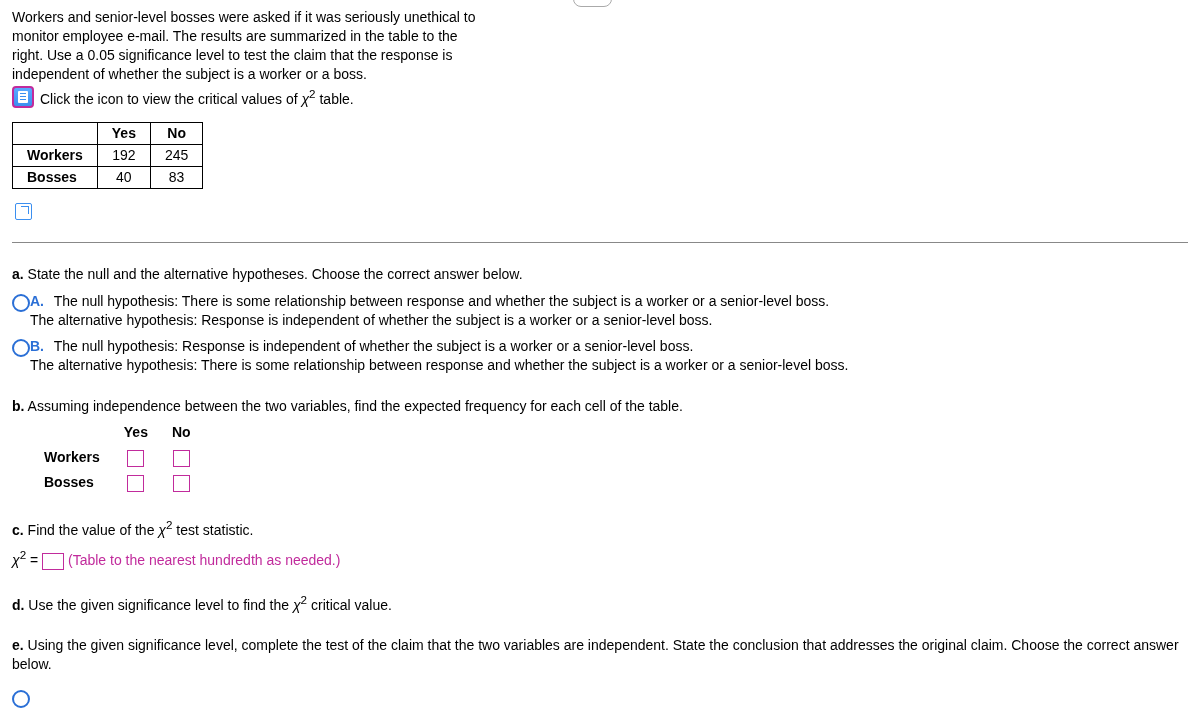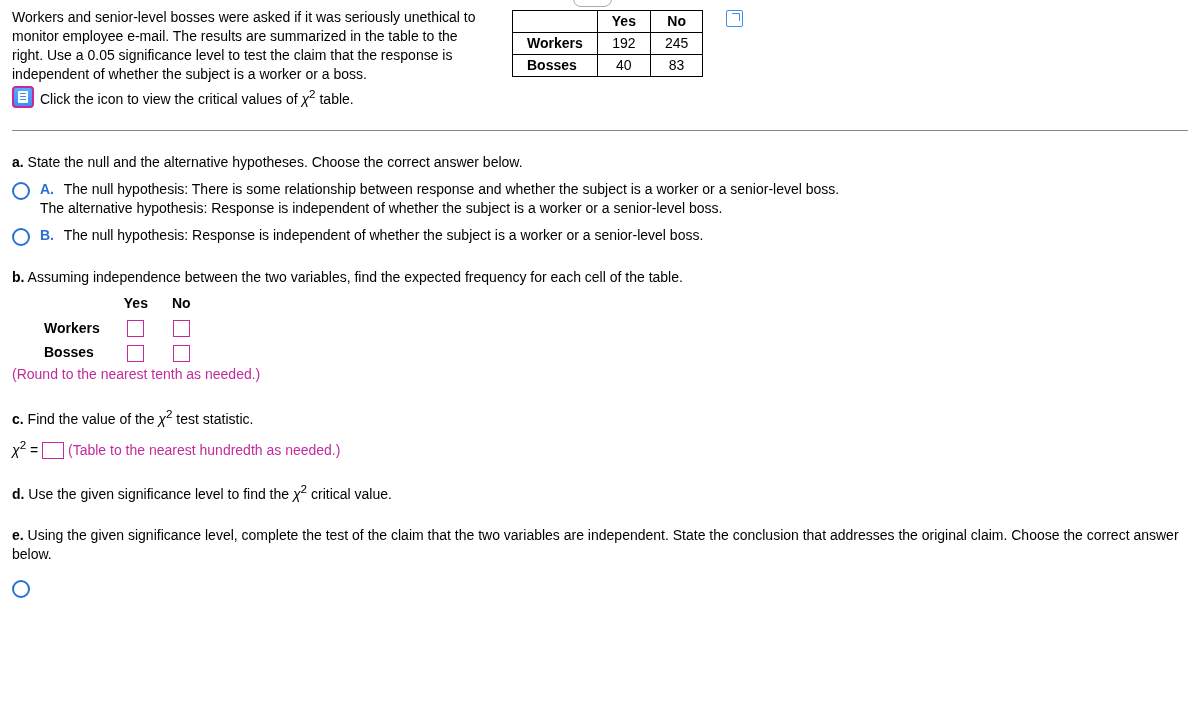--- a/index.html
+++ b/index.html
@@ -6,21 +6,22 @@
     font-family: Arial, Helvetica, sans-serif;
     font-size: 14px;
     color: #000;
     margin: 0;
     padding: 8px 12px;
     line-height: 1.35;
   }
   .top-section {
     display: flex;
     align-items: flex-start;
-    gap: 20px;
+    gap: 12px;
+    flex-direction: column;
   }
   .problem-text {
     max-width: 480px;
   }
   .data-table {
     border-collapse: collapse;
     margin-top: 2px;
   }
   .data-table th, .data-table td {
     border: 1px solid #000;
@@ -56,21 +57,21 @@
   .doc-icon-inner::before{content:"";position:absolute;top:2px;left:2px;right:2px;height:1px;background:#3b8ff0;box-shadow:0 3px 0 #3b8ff0,0 6px 0 #3b8ff0;}
   .chi{font-style: italic;}
   .hr-line{
     border:none;border-top:1px solid #888;margin:22px 0 0 0;position:relative;
   }
   .dots{
     position:absolute;right:49%;top:-9px;background:#fff;border:1px solid #aaa;border-radius:10px;padding:0 10px;font-size:10px;letter-spacing:2px;color:#555;
   }
   .section{margin-top:22px;}
   .bold{font-weight:bold;}
-  .radio-row{display:flex;align-items:flex-start;gap:10px;margin:8px 0 4px 0;}
+  .radio-row{display:flex;align-items:flex-start;margin:8px 0 4px 0;}
   .radio{
     width:14px;height:14px;border:2px solid #2a6fd6;border-radius:50%;flex-shrink:0;margin-top:2px;cursor:pointer;
   }
   .opt-label{font-weight:bold;color:#2a6fd6;margin-right:6px;}
   .exp-table{margin-left:32px;margin-top:4px;border-collapse:separate;border-spacing:0;}
   .exp-table th,.exp-table td{padding:3px 24px 3px 0;text-align:left;font-weight:normal;}
   .exp-table th.h{font-weight:bold;text-align:center;}
   .exp-table .rowh{font-weight:bold;}
   .input-box{
     display:inline-block;width:15px;height:15px;border:1px solid #c12b9c;background:#fff;vertical-align:middle;cursor:text;
@@ -136,20 +137,21 @@
       <span>The null hypothesis: There is some relationship between response and whether the subject is a worker or a senior-level boss.</span><br>
       <span>The alternative hypothesis: Response is independent of whether the subject is a worker or a senior-level boss.</span>
     </div>
   </div>
 
   <div class="radio-row">
     <span class="radio"></span>
     <div>
       <span class="opt-label">B.</span>
       <span>The null hypothesis: Response is independent of whether the subject is a worker or a senior-level boss.</span><br>
+      <span>The alternative hypothesis: There is some relationship between response and whether the subject is a worker or a senior-level boss.</span>
     </div>
   </div>
 </div>
 
 <div class="section">
   <span class="bold">b.</span><span> Assuming independence between the two variables, find the expected frequency for each cell of the table.</span>
 
   <table class="exp-table">
     <tbody>
     <tr>
@@ -162,21 +164,20 @@
       <td style="text-align:center;"><span class="input-box"></span></td>
       <td style="text-align:center;"><span class="input-box"></span></td>
     </tr>
     <tr>
       <td class="rowh">Bosses</td>
       <td style="text-align:center;"><span class="input-box"></span></td>
       <td style="text-align:center;"><span class="input-box"></span></td>
     </tr>
   </tbody>
     </table>
-  <div class="note">(Round to the nearest tenth as needed.)</div>
 </div>
 
 <div class="section">
   <span class="bold">c.</span><span> Find the value of the </span><span class="chi">χ</span><sup>2</sup><span>  test statistic.</span>
   <div class="eqline">
     <span class="chi">χ</span><sup>2</sup><span> = </span><span class="input-box sm"></span>
     <span class="note">(Table to the nearest hundredth as needed.)</span>
   </div>
 </div>
 

